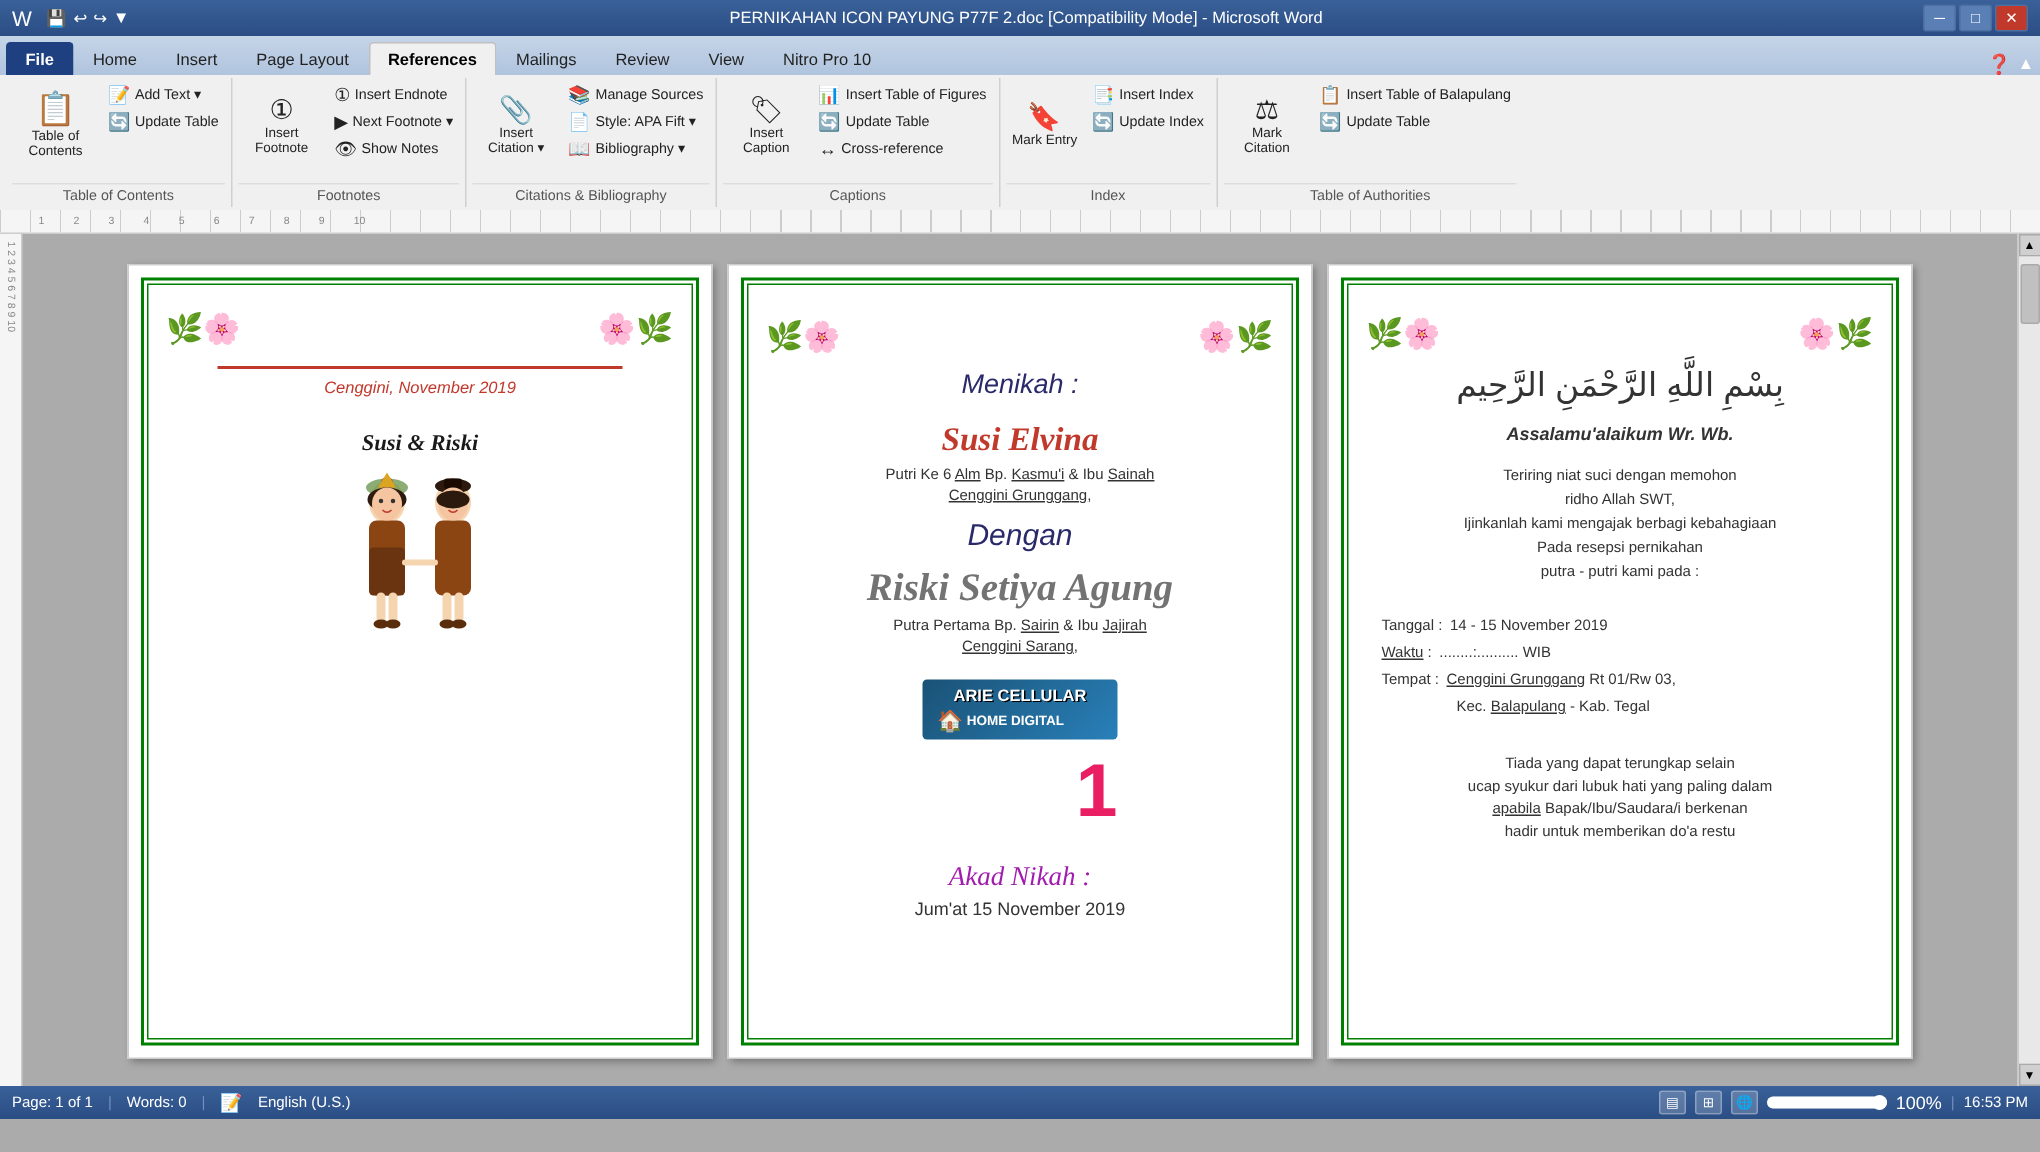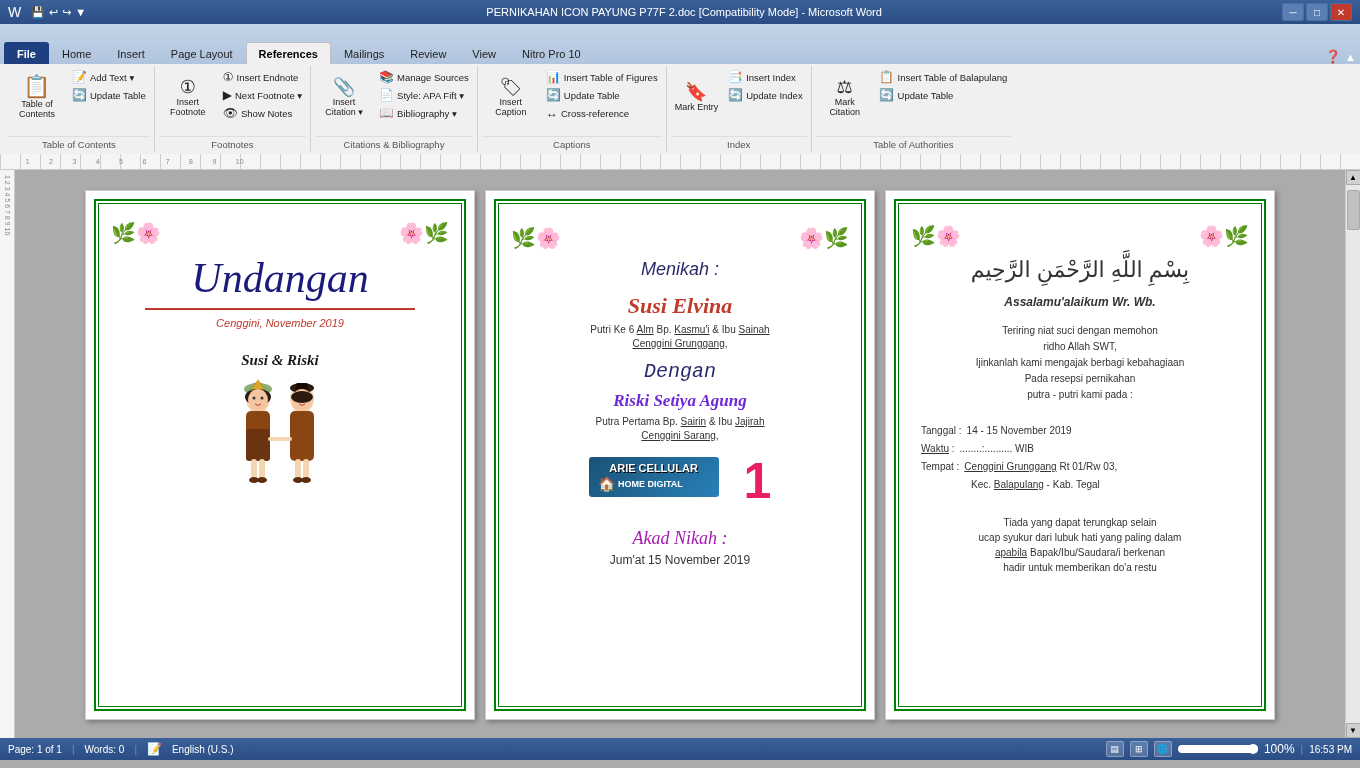--- a/index.html
+++ b/index.html
@@ -35,21 +35,21 @@
       font-size: 10px;
       display: flex; align-items: center; justify-content: center;
       cursor: pointer;
       border-radius: 2px;
     }
     .title-btn.close { background: #c0392b; }
     .title-btn.minimize { background: #5a7fb5; }
 
     
     #tab-bar {
-      height: 40px;
+      height: 26px;
       display: flex;
       align-items: flex-end;
       background: linear-gradient(to bottom, #c5d5e8, #b0c4de);
       padding-left: 4px;
     }
     .ribbon-tab {
       height: 22px;
       padding: 0 12px;
       font-size: 11px;
       display: flex; align-items: center;
@@ -321,24 +321,24 @@
     .dengan-text {
       font-family: 'Times New Roman', serif;
       font-size: 20px;
       font-style: italic;
       color: #2a2a6a;
       text-align: center;
       margin: 4px 0;
     }
     .groom-name {
       font-family: 'Times New Roman', serif;
-      font-size: 17px;
+      font-size: 26px;
       font-weight: bold;
       font-style: italic;
-      color: #6d28d9;
+      color: #737373;
       text-align: left;
     }
     .sponsor-box {
       background: linear-gradient(135deg, #1a5276, #2980b9);
       color: white;
       font-size: 10px;
       font-weight: bold;
       padding: 5px 10px;
       text-align: center;
       border-radius: 3px;
@@ -346,23 +346,24 @@
       width: 130px;
     }
     .number-big {
       font-size: 50px;
       font-weight: bold;
       color: #e91e63;
       margin-left: 20px;
     }
     .sponsor-row {
       display: flex;
-      align-items: flex-start;
+      align-items: flex-end;
       gap: 5px;
       margin-top: 5px;
+      flex-direction: column;
     }
     .akad-title {
       font-family: 'Times New Roman', serif;
       font-size: 18px;
       font-style: italic;
       color: #a21caf;
       text-align: center;
       margin-top: 5px;
     }
     .akad-date {
@@ -656,23 +657,20 @@
   <div id="doc-area">
 
     <div class="page-card">
       <div class="card-border"></div>
       <div class="card-border-inner"></div>
       <div class="card1-content">
         <div class="card1-flowers">
           <span>🌿🌸</span>
           <span>🌸🌿</span>
         </div>
-        <div class="undangan-title">
-          <span style="font-family: 'Times New Roman', serif; font-style:italic; color:#1a1a7a;">Undangan</span>
-        </div>
         <div style="width:80%; height:2px; background:#c0392b; margin:2px 0;"></div>
         <div class="card1-sub">Cenggini, November 2019</div>
         <div style="height:8px;"></div>
         <div class="card1-names">Susi &amp; Riski</div>
 
         <svg class="couple-svg" viewBox="0 0 120 140" xmlns="http://www.w3.org/2000/svg">
 
           <ellipse cx="38" cy="25" rx="12" ry="14" fill="#f5d5b0"></ellipse>
           <rect x="26" y="37" width="24" height="50" rx="5" fill="#8B4513"></rect>
           <ellipse cx="38" cy="15" rx="14" ry="6" fill="#5a8a3a" opacity="0.7"></ellipse>
@@ -726,21 +724,21 @@
           <span>🌸🌿</span>
         </div>
         <div class="menikah-title">Menikah :</div>
         <div style="height:5px;"></div>
         <div class="bride-name">Susi Elvina</div>
         <div class="card2-desc">
           Putri Ke 6 <span class="underlined">Alm</span> Bp. <span class="underlined">Kasmu'i</span> &amp; Ibu <span class="underlined">Sainah</span><br>
           <span class="underlined">Cenggini Grunggang</span>,
         </div>
         <div class="dengan-text">
-          <span style="font-family: Liberation Mono, monospace; font-style:italic;">Dengan</span>
+          <span style="font-family: Liberation Sans, sans-serif; font-style:italic;">Dengan</span>
         </div>
         <div class="groom-name">Riski Setiya Agung</div>
         <div class="card2-desc">
           Putra Pertama Bp. <span class="underlined">Sairin</span> &amp; Ibu <span class="underlined">Jajirah</span><br>
           <span class="underlined">Cenggini Sarang</span>,
         </div>
         <div class="sponsor-row">
           <div class="sponsor-box">
             <div style="font-size:11px; font-weight:bold; color:#fff; text-shadow:1px 1px #000;">ARIE CELLULAR</div>
             <div style="display:flex; align-items:center; gap:2px; margin-top:2px;">

